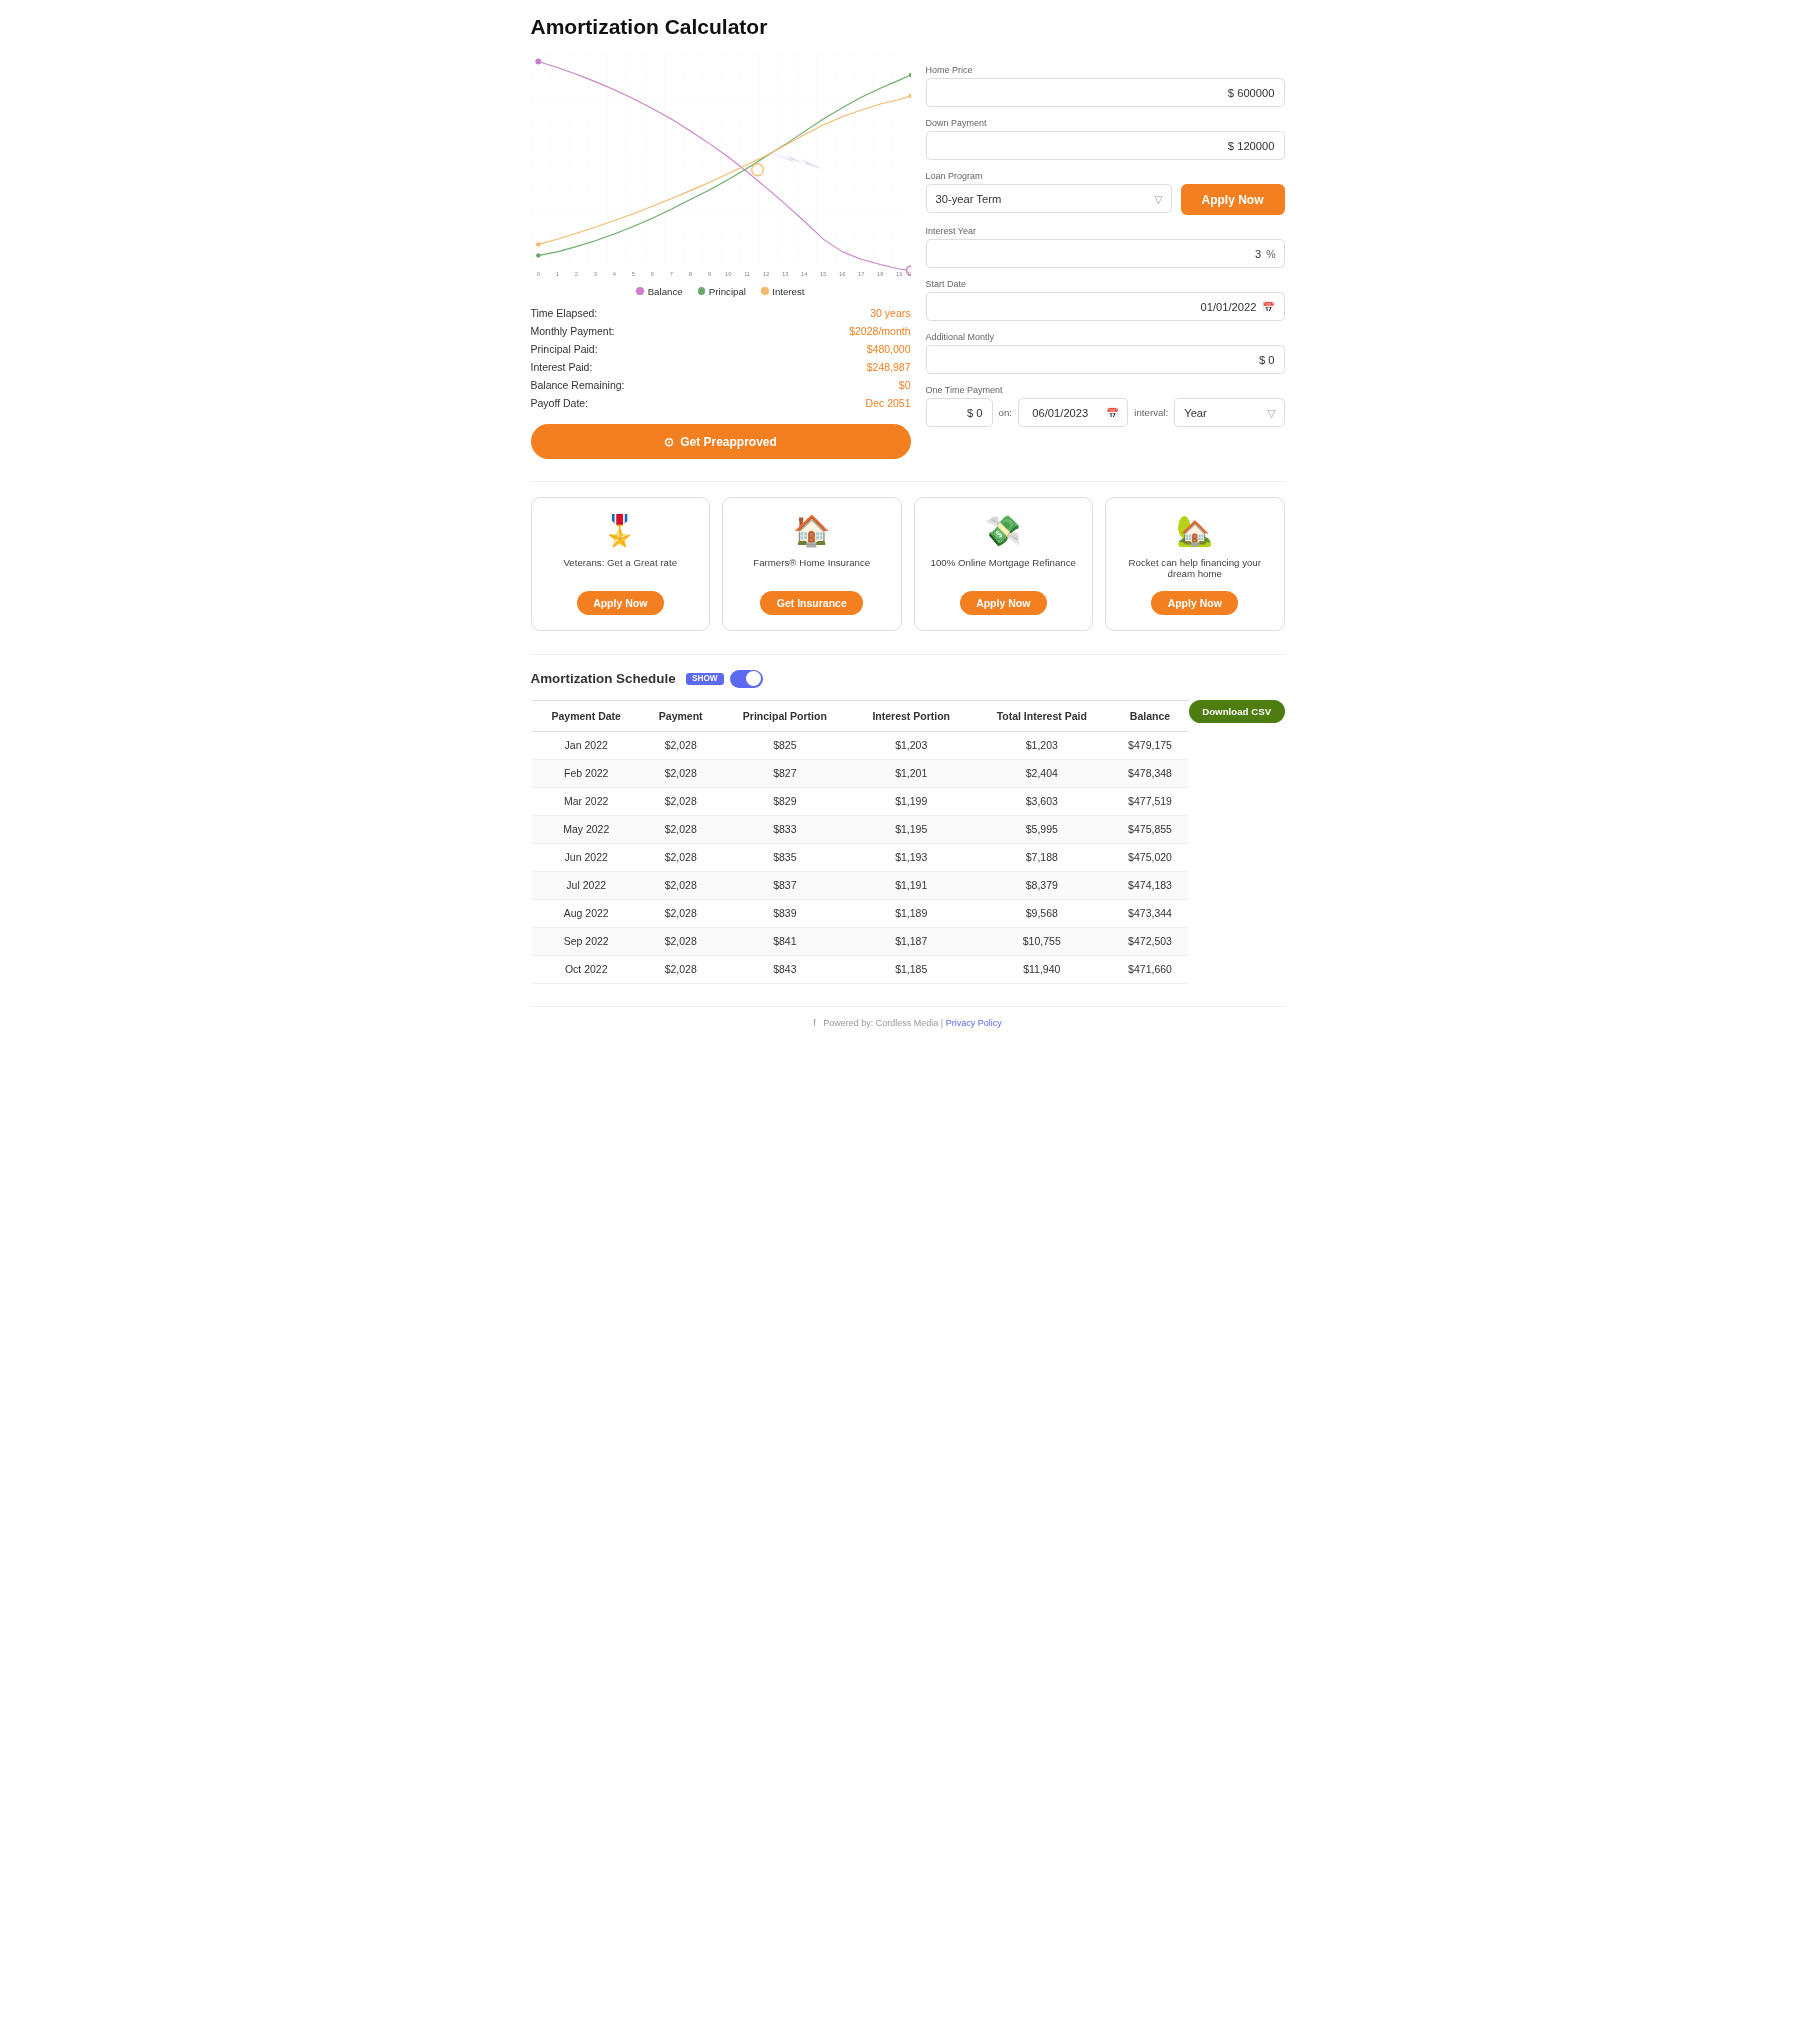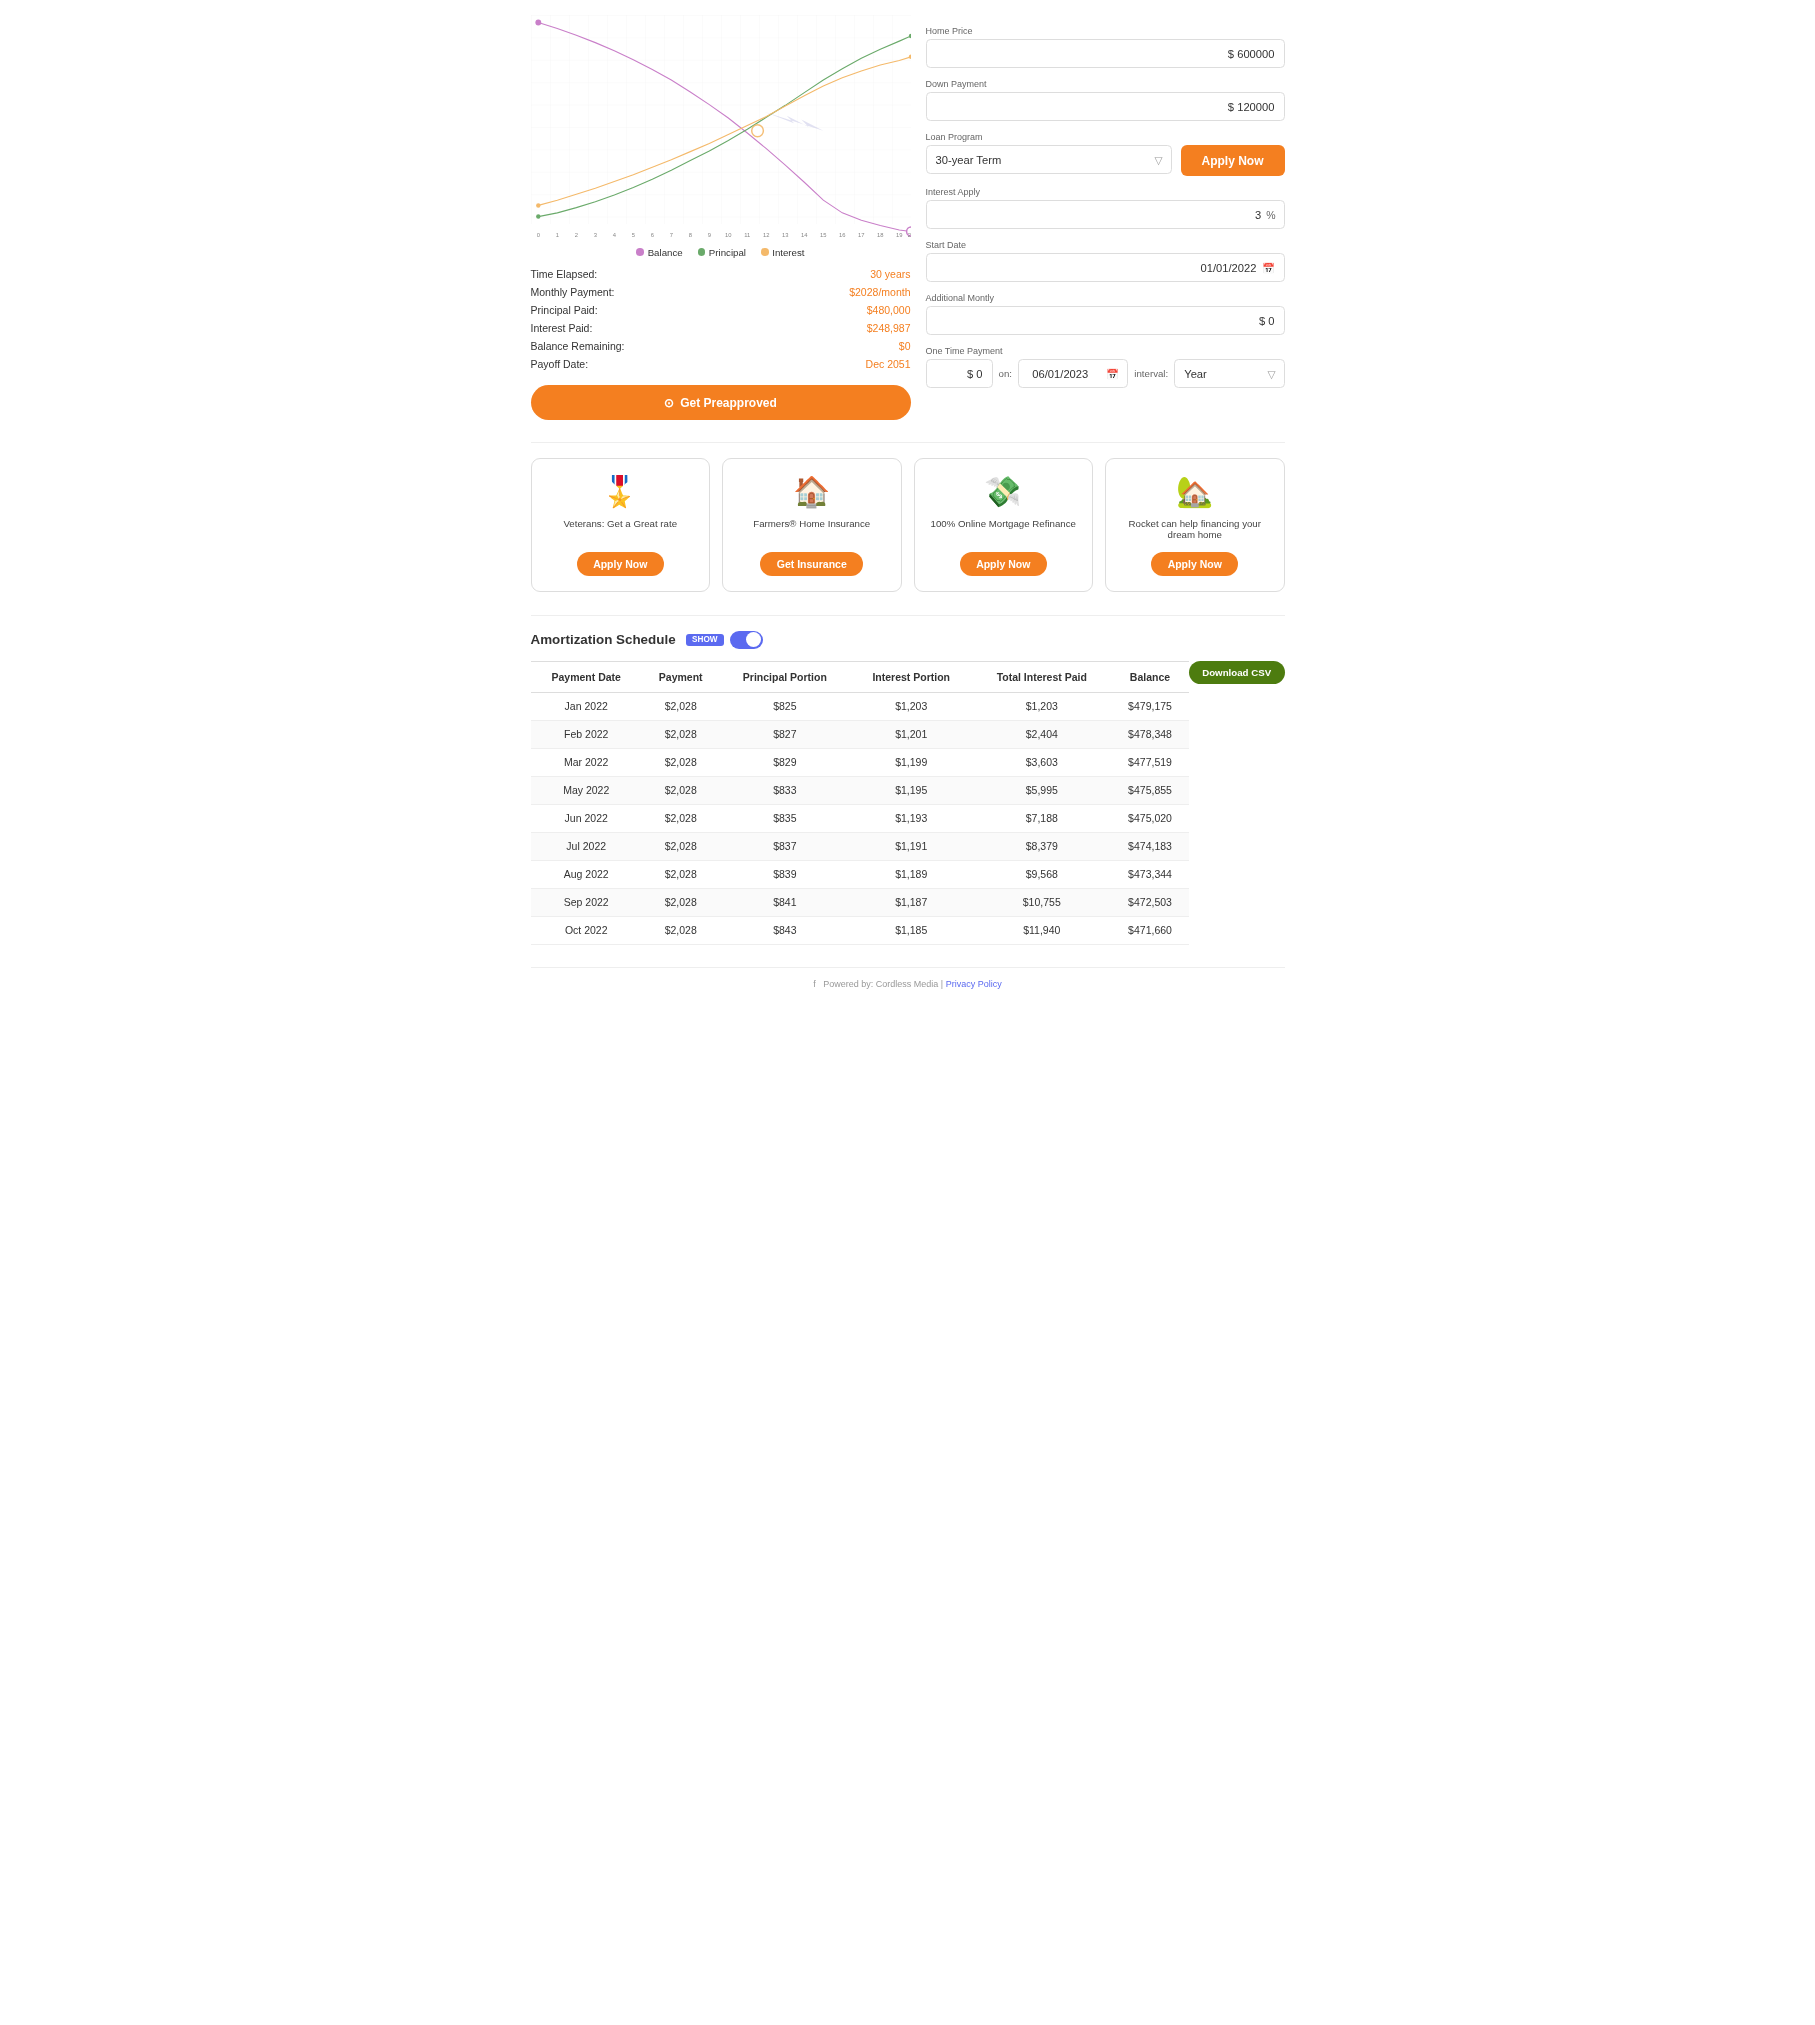--- a/index.html
+++ b/index.html
@@ -77,20 +77,21 @@
     .footer { text-align: center; margin-top: 22.4px; font-size: 9px; color: #999; border-top: 0.7px solid #eee; padding-top: 10.5px; }
     .footer a { color: #5b6af0; text-decoration: none; }
 
     
     svg.amort-chart { width: 100%; height: 224px; }
   </style>
 </head>
 <body>
 
 <div class="page-container">
+  <h1>Amortization Calculator</h1>
 
   <div class="top-section">
 
     <div class="chart-side">
       <div class="chart-container">
         <svg class="amort-chart" viewBox="0 0 520 300" preserveAspectRatio="none" style="font-size:14px">
 
           <defs>
             <pattern id="grid" width="26" height="30" patternUnits="userSpaceOnUse">
               <path d="M 26 0 L 0 0 0 30" fill="none" stroke="#e8e8e8" stroke-width="0.5"></path>
@@ -212,21 +213,21 @@
               <option selected="">30-year Term</option>
               <option>20-year Term</option>
             </select>
             <span class="select-arrow">▽</span>
           </div>
           <button class="apply-btn">Apply Now</button>
         </div>
       </div>
 
       <div class="form-group">
-        <label class="form-label">Interest Apply</label>
+        <label class="form-label">Interest Year</label>
         <div class="input-with-suffix">
           <input class="form-input" type="text" value="3" style="padding-right: 22.4px;">
           <span class="input-suffix">%</span>
         </div>
       </div>
 
       <div class="form-group">
         <label class="form-label">Start Date</label>
         <div class="input-with-icon">
           <input class="form-input" type="text" value="01/01/2022" style="padding-right: 27px;">

